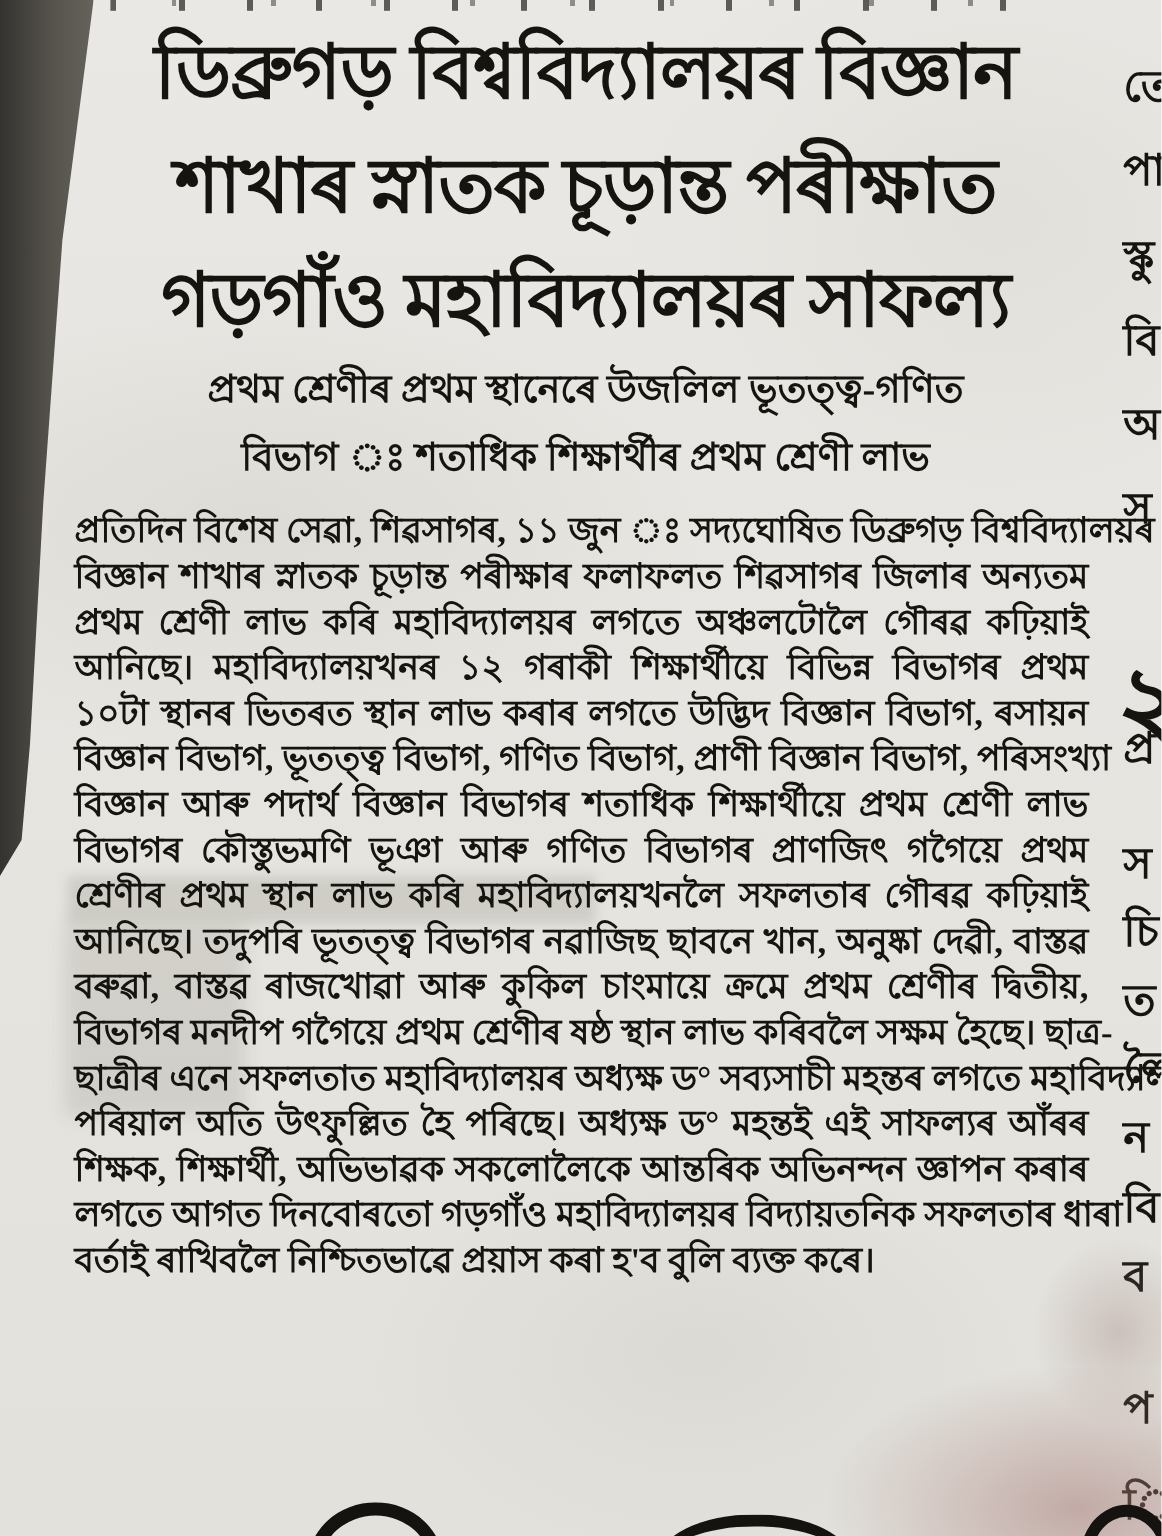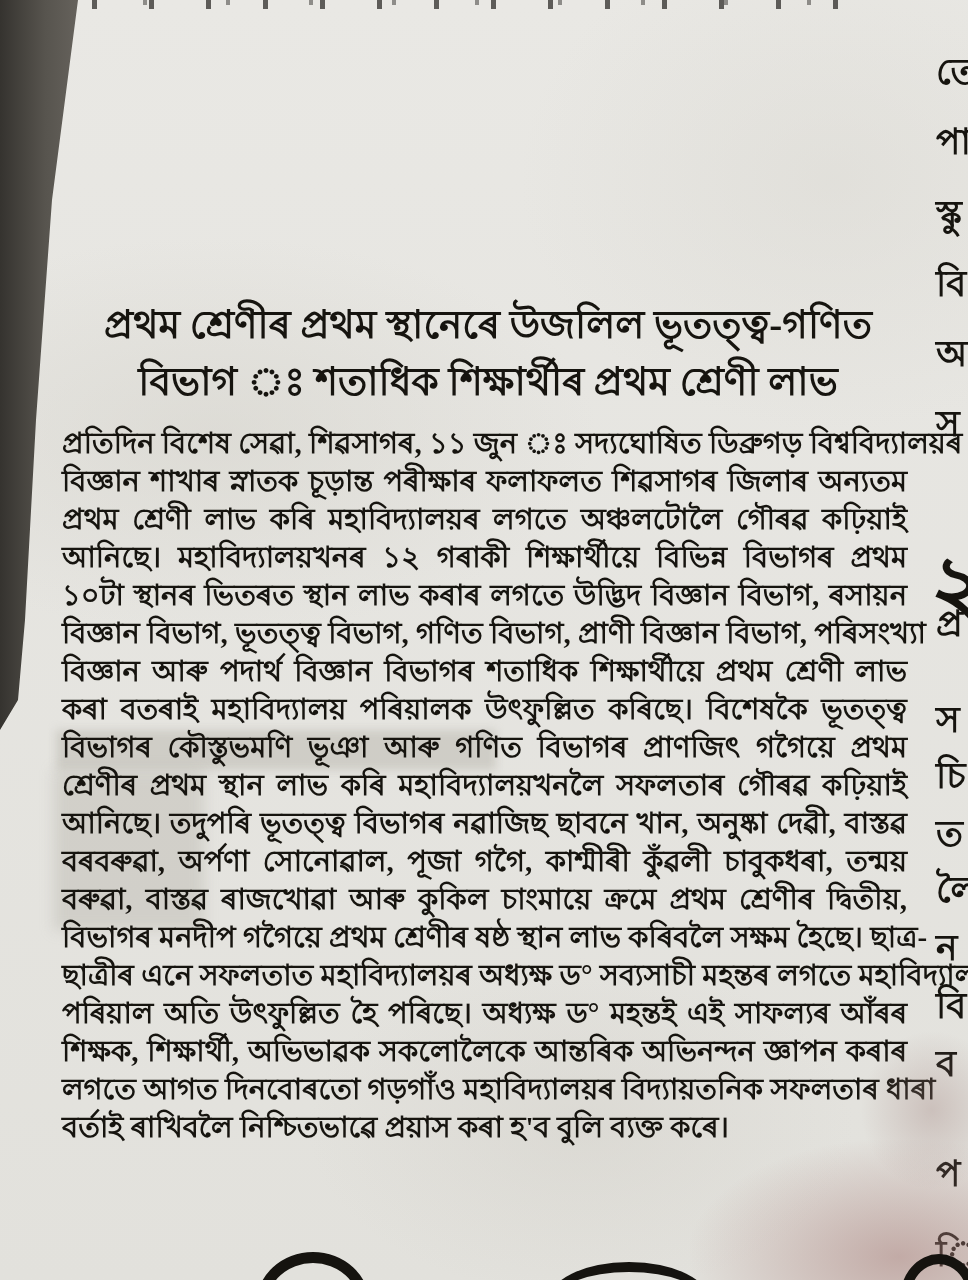--- a/index.html
+++ b/index.html
@@ -31,21 +31,21 @@
     background:repeating-linear-gradient(90deg, transparent 0 23px, rgba(26,24,21,.8) 23px 27px, transparent 27px 83px);
   }
   .headline{
     position:absolute;left:62px;top:14px;width:852px;
     text-align:center;font-weight:700;
     font-size:63px;line-height:95px;letter-spacing:-1px;
   }
   .subheadline{
     position:absolute;left:54px;top:296px;width:868px;
     text-align:center;font-weight:700;
-    font-size:39px;line-height:57px;
+    font-size:32px;line-height:57px;
   }
   .body-text{
     position:absolute;left:62px;top:424px;width:845px;
     font-size:29px;line-height:38px;font-weight:700;
   }
   .body-line{
     white-space:nowrap;
     text-align:justify;text-align-last:justify;
     height:38px;overflow:visible;
   }
@@ -94,39 +94,42 @@
 
 <div class="page">
 
   <div class="scan-edge"></div>
   <div class="cut-marks"></div>
   <div class="cut-marks2"></div>
 
   <div class="shade-a"></div>
   <div class="shade-b"></div>
 
+  <div class="headline">
+      <div class="headline-line">ডিব্ৰুগড় বিশ্ববিদ্যালয়ৰ বিজ্ঞান</div>
+      <div class="headline-line">শাখাৰ স্নাতক চূড়ান্ত পৰীক্ষাত</div>
+      <div class="headline-line">গড়গাঁও মহাবিদ্যালয়ৰ সাফল্য</div>
+    </div>
 
   <div class="subheadline">
       <div class="subheadline-line">প্ৰথম শ্ৰেণীৰ প্ৰথম স্থানেৰে উজলিল ভূতত্ত্ব-গণিত</div>
       <div class="subheadline-line">বিভাগ ঃ শতাধিক শিক্ষাৰ্থীৰ প্ৰথম শ্ৰেণী লাভ</div>
     </div>
 
   <div class="body-text">
       <div class="body-line">প্ৰতিদিন বিশেষ সেৱা, শিৱসাগৰ, ১১ জুন ঃ সদ্যঘোষিত ডিব্ৰুগড় বিশ্ববিদ্যালয়ৰ</div>
       <div class="body-line">বিজ্ঞান শাখাৰ স্নাতক চূড়ান্ত পৰীক্ষাৰ ফলাফলত শিৱসাগৰ জিলাৰ অন্যতম</div>
       <div class="body-line">প্ৰথম শ্ৰেণী লাভ কৰি মহাবিদ্যালয়ৰ লগতে অঞ্চলটোলৈ গৌৰৱ কঢ়িয়াই</div>
       <div class="body-line">আনিছে। মহাবিদ্যালয়খনৰ ১২ গৰাকী শিক্ষাৰ্থীয়ে বিভিন্ন বিভাগৰ প্ৰথম</div>
       <div class="body-line">১০টা স্থানৰ ভিতৰত স্থান লাভ কৰাৰ লগতে উদ্ভিদ বিজ্ঞান বিভাগ, ৰসায়ন</div>
       <div class="body-line">বিজ্ঞান বিভাগ, ভূতত্ত্ব বিভাগ, গণিত বিভাগ, প্ৰাণী বিজ্ঞান বিভাগ, পৰিসংখ্যা</div>
       <div class="body-line">বিজ্ঞান আৰু পদাৰ্থ বিজ্ঞান বিভাগৰ শতাধিক শিক্ষাৰ্থীয়ে প্ৰথম শ্ৰেণী লাভ</div>
-      <div class="body-line">কৰা বতৰাই মহাবিদ্যালয় পৰিয়ালক উৎফুল্লিত কৰিছে। বিশেষকৈ ভূতত্ত্ব</div>
       <div class="body-line">বিভাগৰ কৌস্তুভমণি ভূঞা আৰু গণিত বিভাগৰ প্ৰাণজিৎ গগৈয়ে প্ৰথম</div>
       <div class="body-line">শ্ৰেণীৰ প্ৰথম স্থান লাভ কৰি মহাবিদ্যালয়খনলৈ সফলতাৰ গৌৰৱ কঢ়িয়াই</div>
       <div class="body-line">আনিছে। তদুপৰি ভূতত্ত্ব বিভাগৰ নৱাজিছ ছাবনে খান, অনুষ্কা দেৱী, বাস্তৱ</div>
-      <div class="body-line">বৰবৰুৱা, অৰ্পণা সোনোৱাল, পূজা গগৈ, কাশ্মীৰী কুঁৱলী চাবুকধৰা, তন্ময়</div>
       <div class="body-line">বৰুৱা, বাস্তৱ ৰাজখোৱা আৰু কুকিল চাংমায়ে ক্ৰমে প্ৰথম শ্ৰেণীৰ দ্বিতীয়,</div>
       <div class="body-line">বিভাগৰ মনদীপ গগৈয়ে প্ৰথম শ্ৰেণীৰ ষষ্ঠ স্থান লাভ কৰিবলৈ সক্ষম হৈছে। ছাত্ৰ-</div>
       <div class="body-line">ছাত্ৰীৰ এনে সফলতাত মহাবিদ্যালয়ৰ অধ্যক্ষ ড° সব্যসাচী মহন্তৰ লগতে মহাবিদ্যালয়</div>
       <div class="body-line">পৰিয়াল অতি উৎফুল্লিত হৈ পৰিছে। অধ্যক্ষ ড° মহন্তই এই সাফল্যৰ আঁৰৰ</div>
       <div class="body-line">শিক্ষক, শিক্ষাৰ্থী, অভিভাৱক সকলোলৈকে আন্তৰিক অভিনন্দন জ্ঞাপন কৰাৰ</div>
       <div class="body-line">লগতে আগত দিনবোৰতো গড়গাঁও মহাবিদ্যালয়ৰ বিদ্যায়তনিক সফলতাৰ ধাৰা</div>
       <div class="body-line">বৰ্তাই ৰাখিবলৈ নিশ্চিতভাৱে প্ৰয়াস কৰা হ'ব বুলি ব্যক্ত কৰে।</div>
     </div>
 
   <div class="right-column frag-top">

